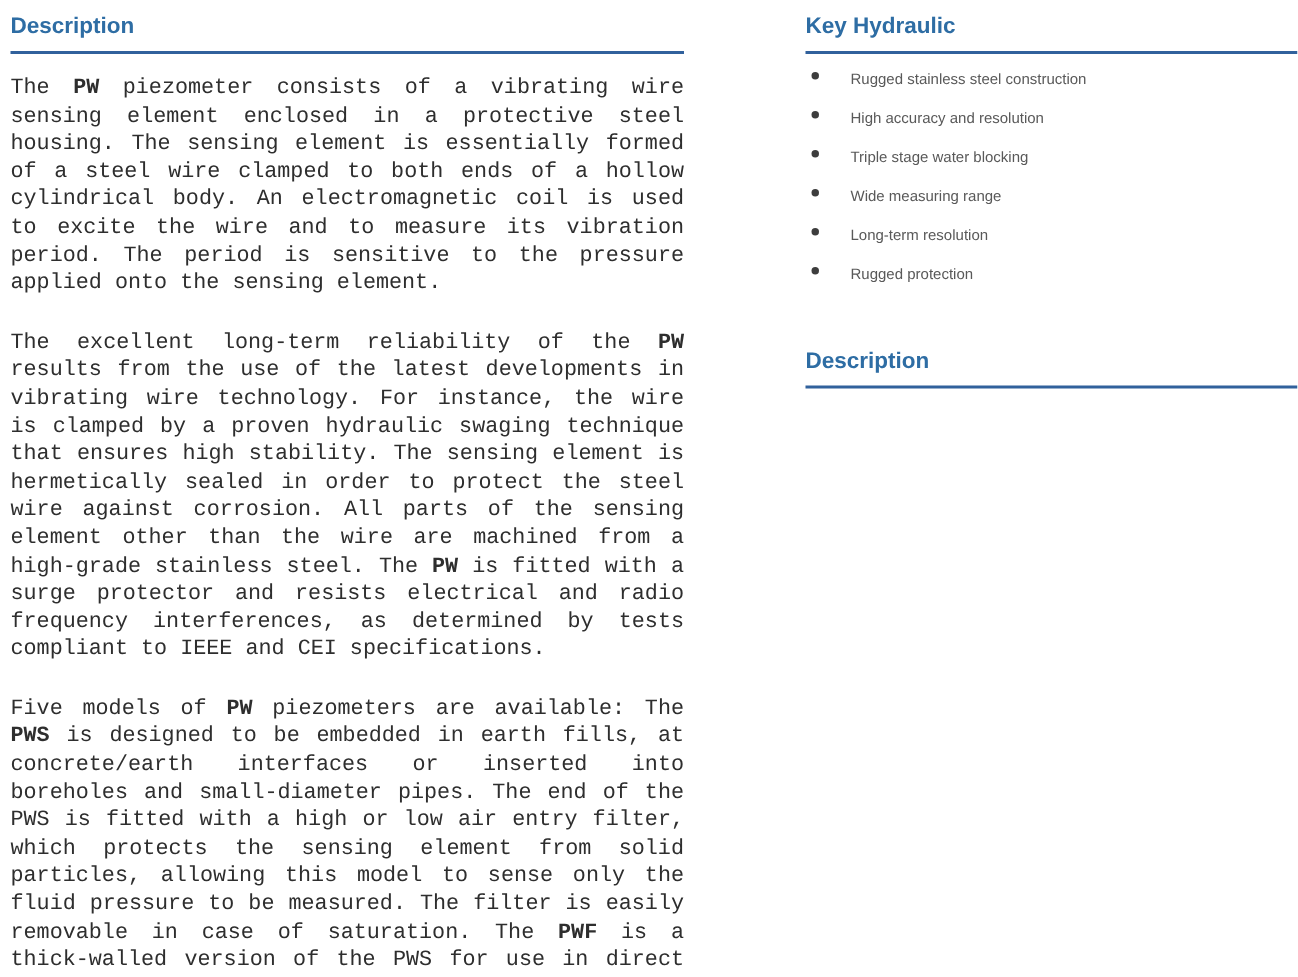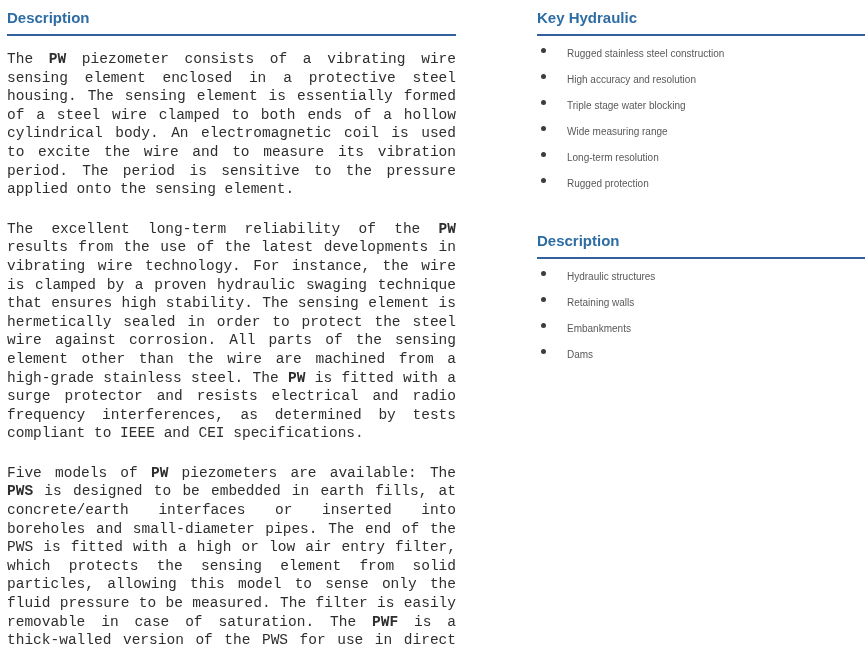--- a/index.html
+++ b/index.html
@@ -86,36 +86,14 @@
         <li>
           <span class="bullet"></span>
           <span>Rugged protection</span>
         </li>
       </ul>
   </section>
 
   <section class="applications-section">
     <h2 class="section-heading">Description</h2>
     <div class="rule"></div>
-    <ul class="bullet-list">
-
-        <li>
-          <span class="bullet"></span>
-          <span>Hydraulic structures</span>
-        </li>
-
-        <li>
-          <span class="bullet"></span>
-          <span>Retaining walls</span>
-        </li>
-
-        <li>
-          <span class="bullet"></span>
-          <span>Embankments</span>
-        </li>
-
-        <li>
-          <span class="bullet"></span>
-          <span>Dams</span>
-        </li>
-      </ul>
   </section>
 </div>
 
 </body></html>

